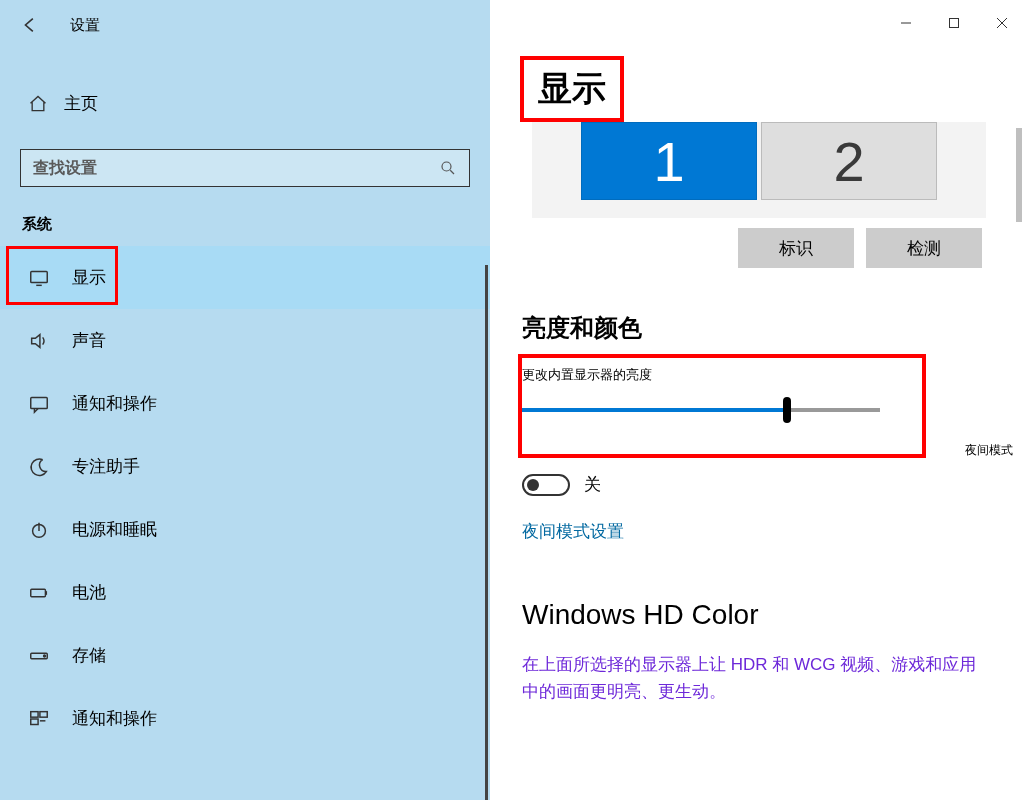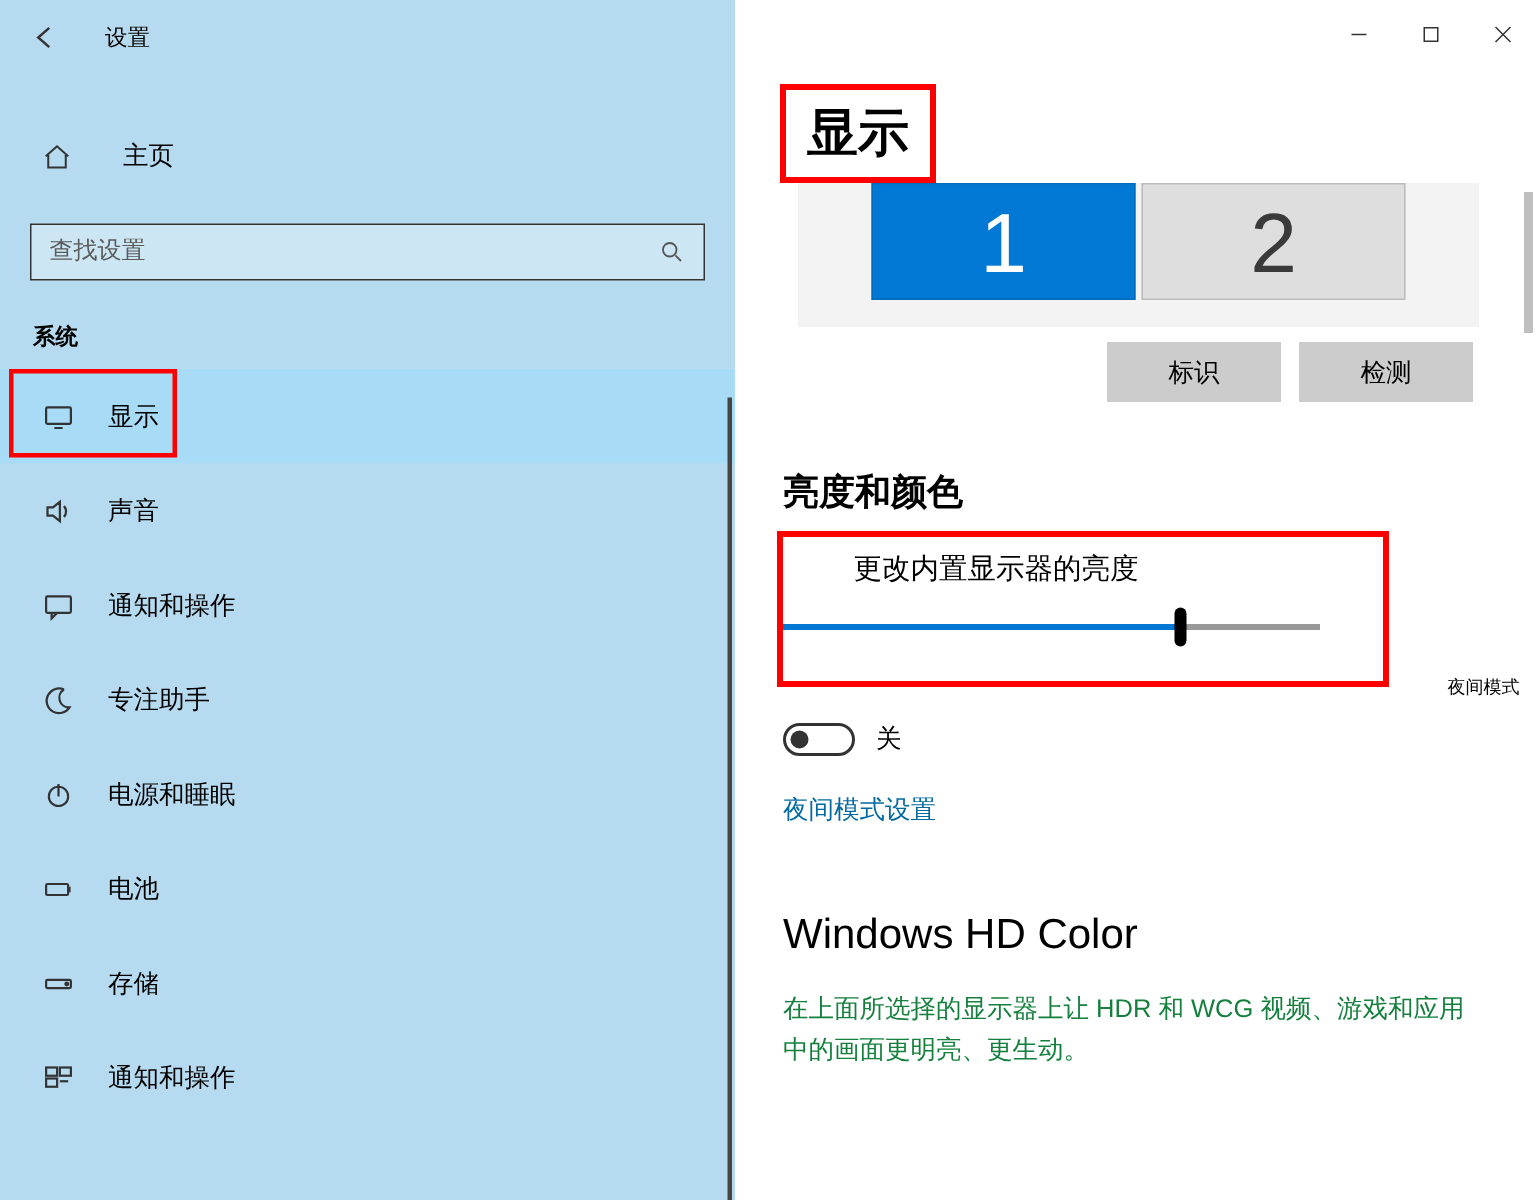--- a/index.html
+++ b/index.html
@@ -3,26 +3,26 @@
   <meta charset="utf-8">
   <style>
     * { margin: 0; padding: 0; box-sizing: border-box; font-family: "Microsoft YaHei", "Segoe UI", sans-serif; }
     body { width: 1026px; height: 800px; background: #fff; display: flex; overflow: hidden; position: relative; }
     
     .sidebar { width: 490px; height: 100%; background: #b6dbf0; display: flex; flex-direction: column; position: relative; }
     .sidebar-header { height: 50px; display: flex; align-items: center; padding-left: 20px; gap: 28px; }
     .back-icon { width: 22px; height: 22px; cursor: pointer; }
     .sidebar-title { font-size: 15px; }
     
-    .home-row { display: flex; align-items: flex-end; gap: 34px; padding: 18px 0 18px 28px; margin-top: 24px; }
+    .home-row { display: flex; align-items: center; gap: 16px; padding: 18px 0 18px 28px; margin-top: 24px; }
     .home-icon { width: 20px; height: 20px; }
     .home-label { font-size: 17px; }
     
     .search-box { margin: 16px 20px 0 20px; height: 38px; border: 1px solid #333; background: #cce6f3; display: flex; align-items: center; padding: 0 12px; }
-    .search-input { flex: 1; background: transparent; border: none; outline: none; font-size: 16px; color: #404040; }
+    .search-input { flex: 1; background: transparent; border: none; outline: none; font-size: 16px; color: #404040; font-weight: bold; }
     .search-input::placeholder { color: #5a5a5a; }
     .search-icon { width: 18px; height: 18px; }
     
     .category-label { font-size: 15px; font-weight: bold; padding: 28px 0 12px 22px; }
     
     .nav-list { flex: 1; position: relative; }
     .nav-item { display: flex; align-items: center; gap: 22px; padding: 20px 0 20px 28px; cursor: pointer; }
     .nav-item.active { background: #a8dbf5; }
     .nav-icon { width: 22px; height: 22px; flex-shrink: 0; }
     .nav-label { font-size: 17px; }
@@ -47,35 +47,35 @@
     .monitor.m1 { background: #0078d4; color: #fff; border: 1px solid #006cbe; }
     .monitor.m2 { background: #dedede; color: #3a3a3a; border: 1px solid #bbb; }
     
     .display-buttons { display: flex; justify-content: flex-end; gap: 12px; margin: 10px 44px 0 0; }
     .display-btn { width: 116px; height: 40px; background: #ccc; border: none; font-size: 17px; cursor: pointer; }
     
     .section-title { font-size: 24px; font-weight: 600; margin: 44px 0 0 30px; }
     
     .brightness-block { margin: 22px 0 0 26px; position: relative; }
     .brightness-highlight { position: absolute; left: 0; top: -12px; width: 408px; height: 104px; border: 4px solid #ff0000; pointer-events: none; }
-    .brightness-label { font-size: 19px; margin-left: 4px; padding-left: 47px; }
+    .brightness-label { font-size: 13px; margin-left: 4px; }
     .slider-track { position: relative; width: 358px; height: 4px; background: #999; margin: 24px 0 0 4px; }
     .slider-fill { position: absolute; left: 0; top: 0; height: 4px; background: #0078d4; width: 74%; }
     .slider-thumb { position: absolute; width: 8px; height: 26px; background: #000; border-radius: 4px; top: -11px; left: 74%; transform: translateX(-50%); }
     
     .night-label { font-size: 12px; margin: 30px 13px 0 30px; text-align: right; }
     .toggle-row { display: flex; align-items: center; gap: 14px; margin: 14px 0 0 30px; }
     .toggle { width: 48px; height: 22px; border: 2px solid #333; border-radius: 12px; position: relative; cursor: pointer; }
     .toggle-knob { position: absolute; width: 12px; height: 12px; background: #333; border-radius: 50%; left: 3px; top: 3px; }
     .toggle-state { font-size: 17px; }
     
     .night-link { color: #0369a1; font-size: 17px; margin: 24px 0 0 30px; display: inline-block; cursor: pointer; }
     
     .hd-title { font-size: 28px; font-weight: 400; margin: 56px 0 0 30px; }
-    .hd-desc { font-size: 17px; margin: 20px 42px 0 30px; line-height: 1.6; color: #15803d; }
+    .hd-desc { font-size: 17px; margin: 20px 42px 0 30px; line-height: 1.6; color: #6d28d9; }
     
     .main-scroll { position: absolute; right: 4px; top: 120px; bottom: 0; width: 6px;}
     .main-scroll-thumb { width: 6px; height: 94px; background: #bfbfbf; }
   </style>
 </head>
 <body>
 
 <div class="sidebar">
   <div class="sidebar-header">
     <span class="back-icon">

